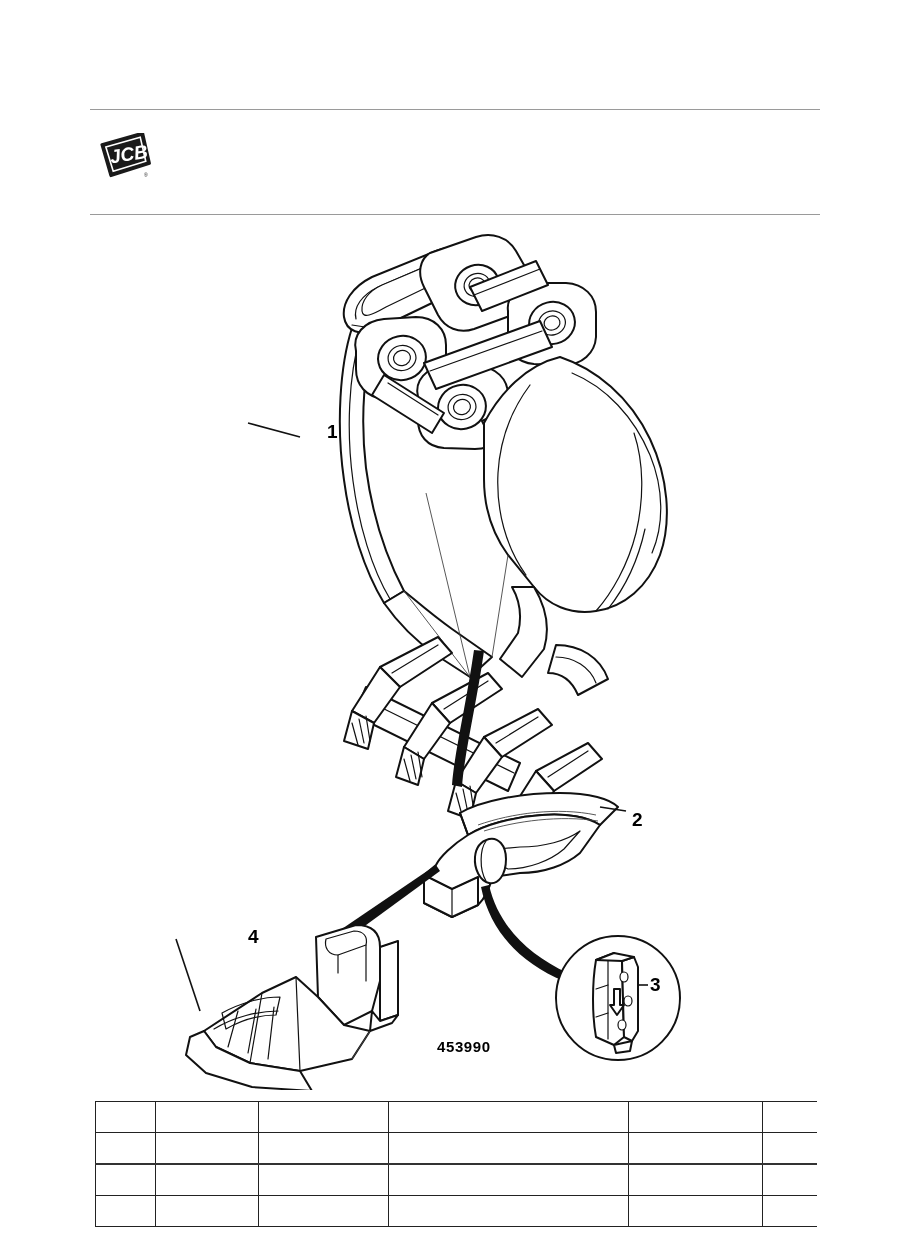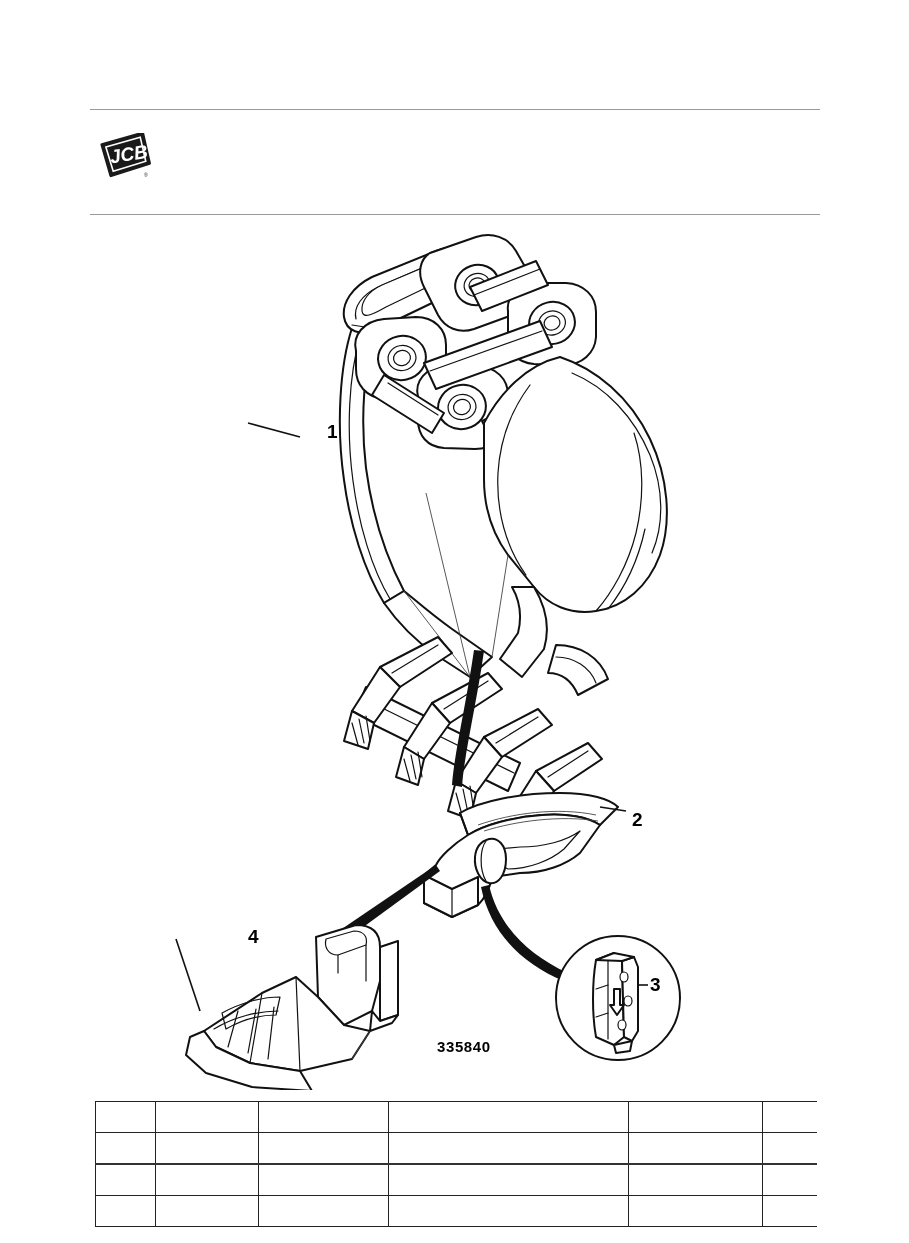--- a/index.html
+++ b/index.html
@@ -502,21 +502,21 @@
       <path class="lead" d="M176 714 L 200 786"></path>
 
     </svg>
   </div>
 
   <div class="callout" style="left:327px; top:422px;">1</div>
   <div class="callout" style="left:632px; top:810px;">2</div>
   <div class="callout" style="left:650px; top:975px;">3</div>
   <div class="callout" style="left:248px; top:927px;">4</div>
 
-  <div class="drawing-number">335840</div>
+  <div class="drawing-number">453990</div>
 
   <div class="parts-table">
     <table>
       <colgroup>
         <col class="col-item">
         <col class="col-partno">
         <col class="col-qty">
         <col class="col-desc">
         <col class="col-rem">
         <col class="col-last">

